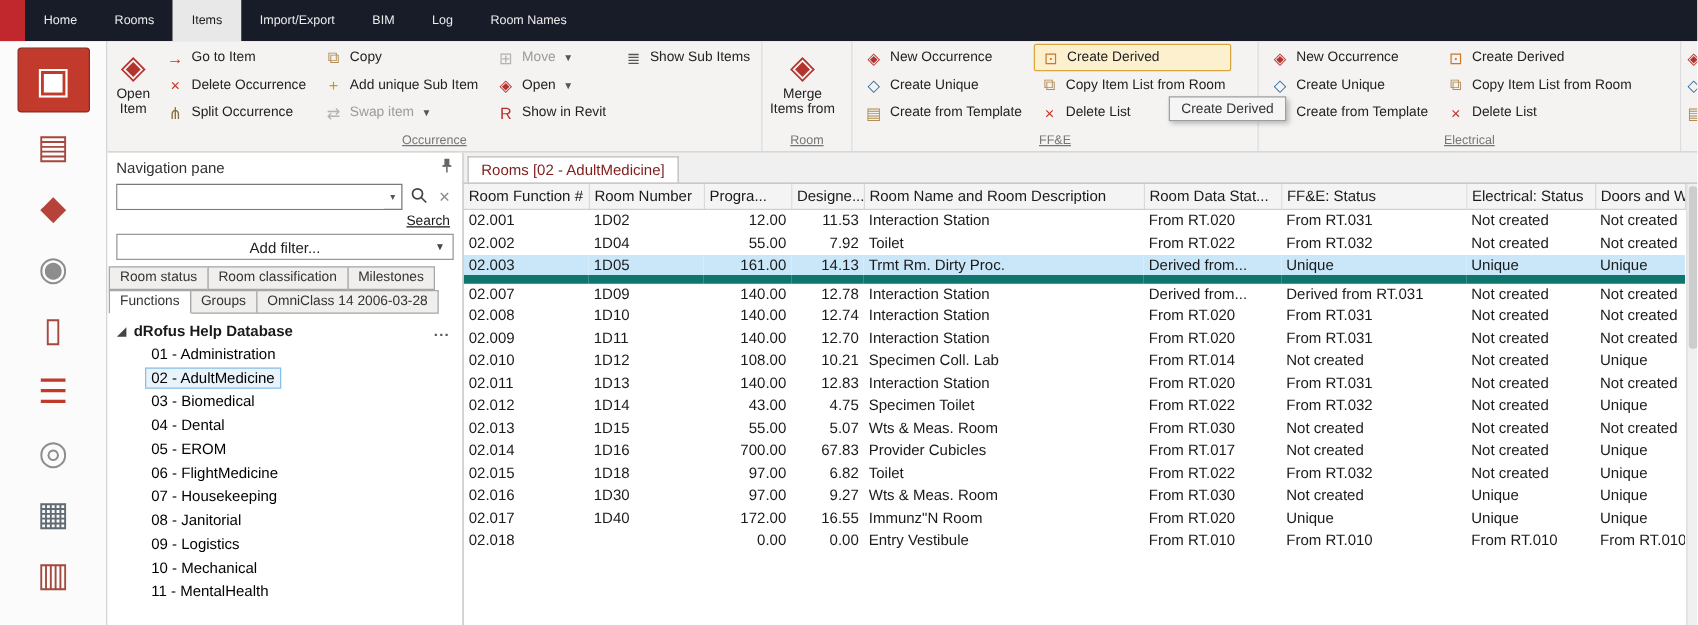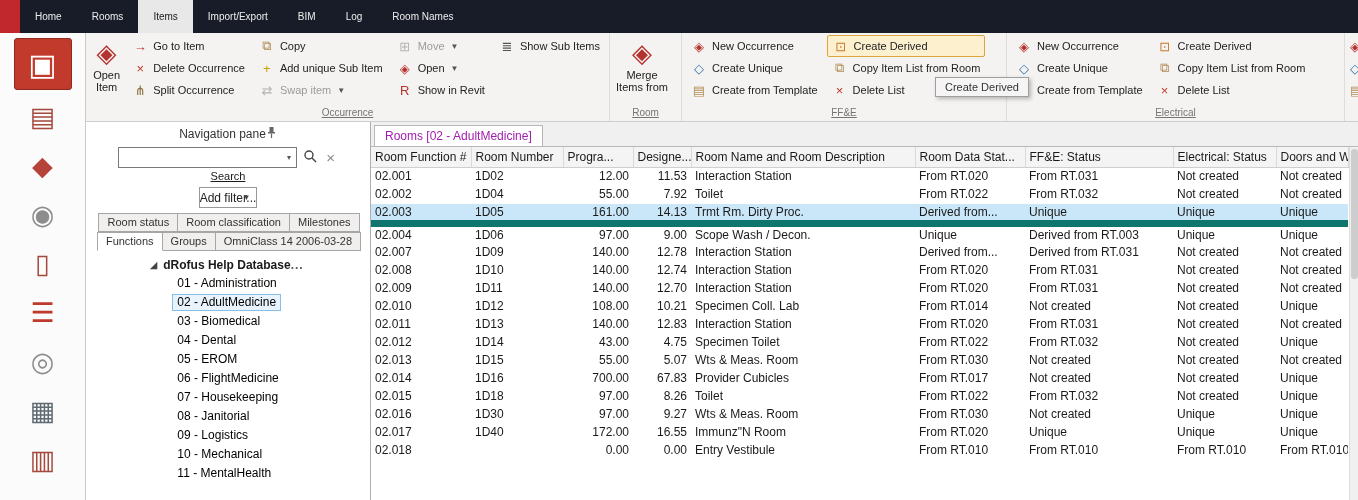--- a/index.html
+++ b/index.html
@@ -49,21 +49,21 @@
   .small-btn.disabled .ic { color: #b3b3b3 !important; }
   .small-btn.highlight { background: #fcf0cf; border: 1px solid #dca63e; border-radius: 2px; }
   .caret { font-size: 8px; color: #555; margin-left: 1px; }
   .tooltip { position: absolute; left: 849px; top: 44px; background: #f5f5f5; border: 1px solid #9e9e9e;
     padding: 3px 9px; font-size: 11px; color: #333; box-shadow: 2px 2px 4px rgba(0,0,0,.25); z-index: 10; }
 
   .content-row { flex: 1; display: flex; min-height: 0; }
 
   
   .nav-pane { width: 285px; flex: 0 0 285px; background: #fff; border-right: 1px solid #aeaeae;
-    display: flex; flex-direction: column; font-size: 12px; align-items: center; }
+    display: flex; flex-direction: column; font-size: 12px; }
   .nav-header { height: 23px; flex: 0 0 23px; display: flex; align-items: center; justify-content: space-between;
     padding: 0 7px; color: #333; }
   .search-row { display: flex; align-items: center; gap: 6px; padding: 2px 7px 0; }
   .search-input-wrap { flex: 1; border: 1px solid #7a7a7a; height: 21px; display: flex; align-items: center; background: #fff; }
   .search-input { border: none; outline: none; flex: 1; height: 100%; font: inherit; padding: 0 4px; min-width: 0; }
   .search-chevron { font-size: 8px; color: #555; padding: 0 5px; }
   .search-x { color: #8a8a8a; font-size: 15px; padding: 0 3px; }
   .search-link-row { text-align: right; padding: 1px 10px 2px; }
   .search-link { font-size: 11px; color: #1a1a1a; text-decoration: underline; cursor: pointer; }
   .filter-row { padding: 2px 7px 5px; }
@@ -78,21 +78,21 @@
   .tree-root { display: flex; align-items: center; padding: 2px 10px 3px 8px; font-weight: bold; color: #1a1a1a; }
   .tree-expander { font-size: 9px; margin-right: 6px; color: #444; }
   .tree-dots { margin-left: auto; color: #555; font-weight: bold; letter-spacing: 1px; }
   .tree-item { padding: 1px 4px; margin-left: 26px; height: 19px; }
   .tree-item span { padding: 0 4px 1px; border: 1px solid transparent; }
   .tree-item.selected span { background: #e8f3fb; border: 1px solid #86c0e8; }
 
   
   .main-area { flex: 1; display: flex; flex-direction: column; min-width: 0; background: #fff; }
   .doc-tab-bar { height: 24px; flex: 0 0 24px; background: #f0f0f0; display: flex; align-items: flex-end; padding-left: 3px; }
-  .doc-tab { background: #fff; border: 1px solid #b8b8b8; border-bottom: none; padding: 3px 10px; font-size: 12px; color: #a21caf; }
+  .doc-tab { background: #fff; border: 1px solid #b8b8b8; border-bottom: none; padding: 3px 10px; font-size: 12px; color: #7f1d1d; }
   .table-wrap { flex: 1; overflow: hidden; border-top: 1px solid #b8b8b8; position: relative; padding-right: 9px; }
   table { border-collapse: collapse; table-layout: fixed; width: 977px; font-size: 12px; }
   th { background: #f4f4f4; border-right: 1px solid #d9d9d9; border-bottom: 1px solid #cfcfcf; font-weight: normal;
     text-align: left; padding: 2px 4px; height: 20px; white-space: nowrap; overflow: hidden; color: #1a1a1a; }
   td { padding: 1px 4px; height: 18px; white-space: nowrap; overflow: hidden; color: #1a1a1a;
     border-top: 1px solid transparent; border-bottom: 1px solid transparent; }
   td.num { text-align: right; }
   tr.selected td { background: #c9e7f8; border-top: 1px solid #62bce9; border-bottom: 7px solid #0f766e; }
   .v-scrollbar { position: absolute; right: 0; top: 0; bottom: 0; width: 9px; background: #f0f0f0; border-left: 1px solid #dcdcdc; }
   .v-thumb { position: absolute; top: 2px; left: 1px; width: 7px; height: 130px; background: #cdcdcd; border-radius: 3px; }
@@ -409,31 +409,20 @@
                     <td data-name="cell-room-number">1D05</td>
                     <td class="num" data-name="cell-progra">161.00</td>
                     <td class="num" data-name="cell-designe">14.13</td>
                     <td data-name="cell-room-name-and-room-description">Trmt Rm. Dirty Proc.</td>
                     <td data-name="cell-room-data-stat">Derived from...</td>
                     <td data-name="cell-ff-e-status">Unique</td>
                     <td data-name="cell-electrical-status">Unique</td>
                     <td data-name="cell-doors-and-w">Unique</td>
                   </tr>
                   <tr data-name="table-row">
-                    <td data-name="cell-room-function">02.004</td>
-                    <td data-name="cell-room-number">1D06</td>
-                    <td class="num" data-name="cell-progra">97.00</td>
-                    <td class="num" data-name="cell-designe">9.00</td>
-                    <td data-name="cell-room-name-and-room-description">Scope Wash / Decon.</td>
-                    <td data-name="cell-room-data-stat">Unique</td>
-                    <td data-name="cell-ff-e-status">Derived from RT.003</td>
-                    <td data-name="cell-electrical-status">Unique</td>
-                    <td data-name="cell-doors-and-w">Unique</td>
-                  </tr>
-                  <tr data-name="table-row">
                     <td data-name="cell-room-function">02.007</td>
                     <td data-name="cell-room-number">1D09</td>
                     <td class="num" data-name="cell-progra">140.00</td>
                     <td class="num" data-name="cell-designe">12.78</td>
                     <td data-name="cell-room-name-and-room-description">Interaction Station</td>
                     <td data-name="cell-room-data-stat">Derived from...</td>
                     <td data-name="cell-ff-e-status">Derived from RT.031</td>
                     <td data-name="cell-electrical-status">Not created</td>
                     <td data-name="cell-doors-and-w">Not created</td>
                   </tr>
@@ -511,21 +500,21 @@
                     <td data-name="cell-room-name-and-room-description">Provider Cubicles</td>
                     <td data-name="cell-room-data-stat">From RT.017</td>
                     <td data-name="cell-ff-e-status">Not created</td>
                     <td data-name="cell-electrical-status">Not created</td>
                     <td data-name="cell-doors-and-w">Unique</td>
                   </tr>
                   <tr data-name="table-row">
                     <td data-name="cell-room-function">02.015</td>
                     <td data-name="cell-room-number">1D18</td>
                     <td class="num" data-name="cell-progra">97.00</td>
-                    <td class="num" data-name="cell-designe">8.26</td>
+                    <td class="num" data-name="cell-designe">6.82</td>
                     <td data-name="cell-room-name-and-room-description">Toilet</td>
                     <td data-name="cell-room-data-stat">From RT.022</td>
                     <td data-name="cell-ff-e-status">From RT.032</td>
                     <td data-name="cell-electrical-status">Not created</td>
                     <td data-name="cell-doors-and-w">Unique</td>
                   </tr>
                   <tr data-name="table-row">
                     <td data-name="cell-room-function">02.016</td>
                     <td data-name="cell-room-number">1D30</td>
                     <td class="num" data-name="cell-progra">97.00</td>

